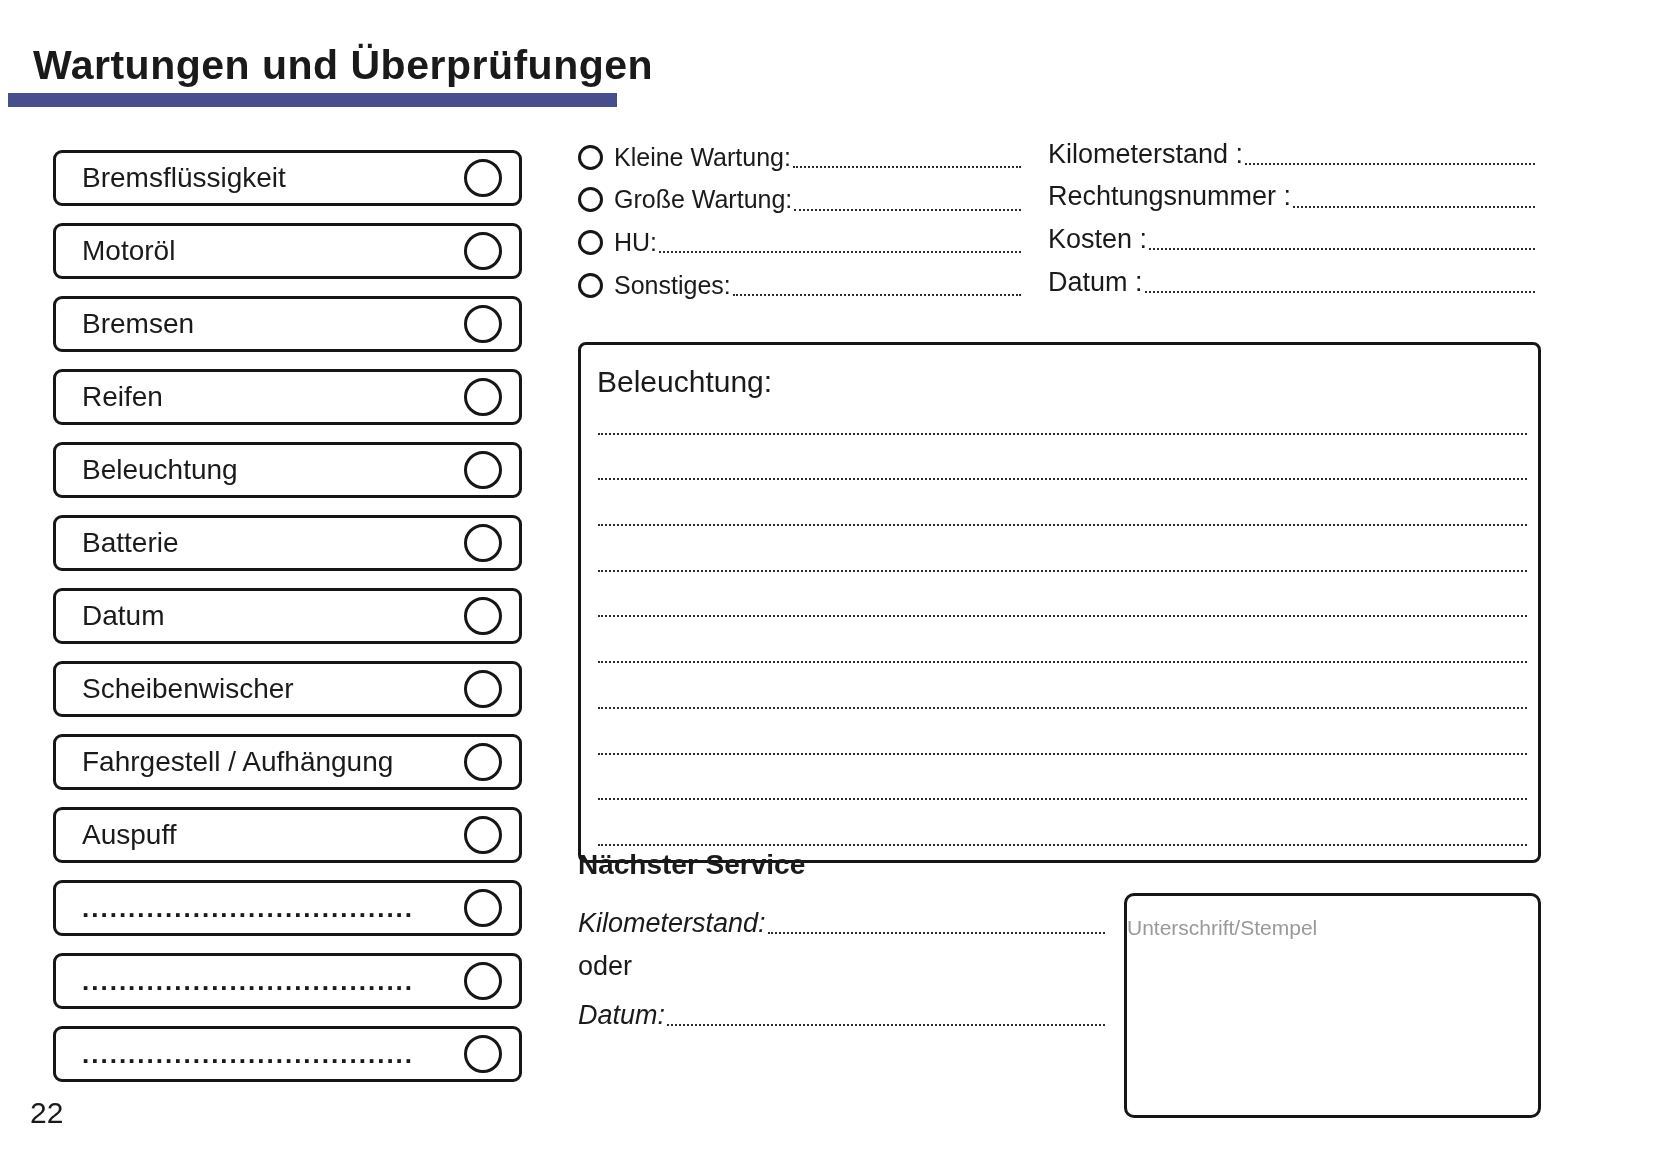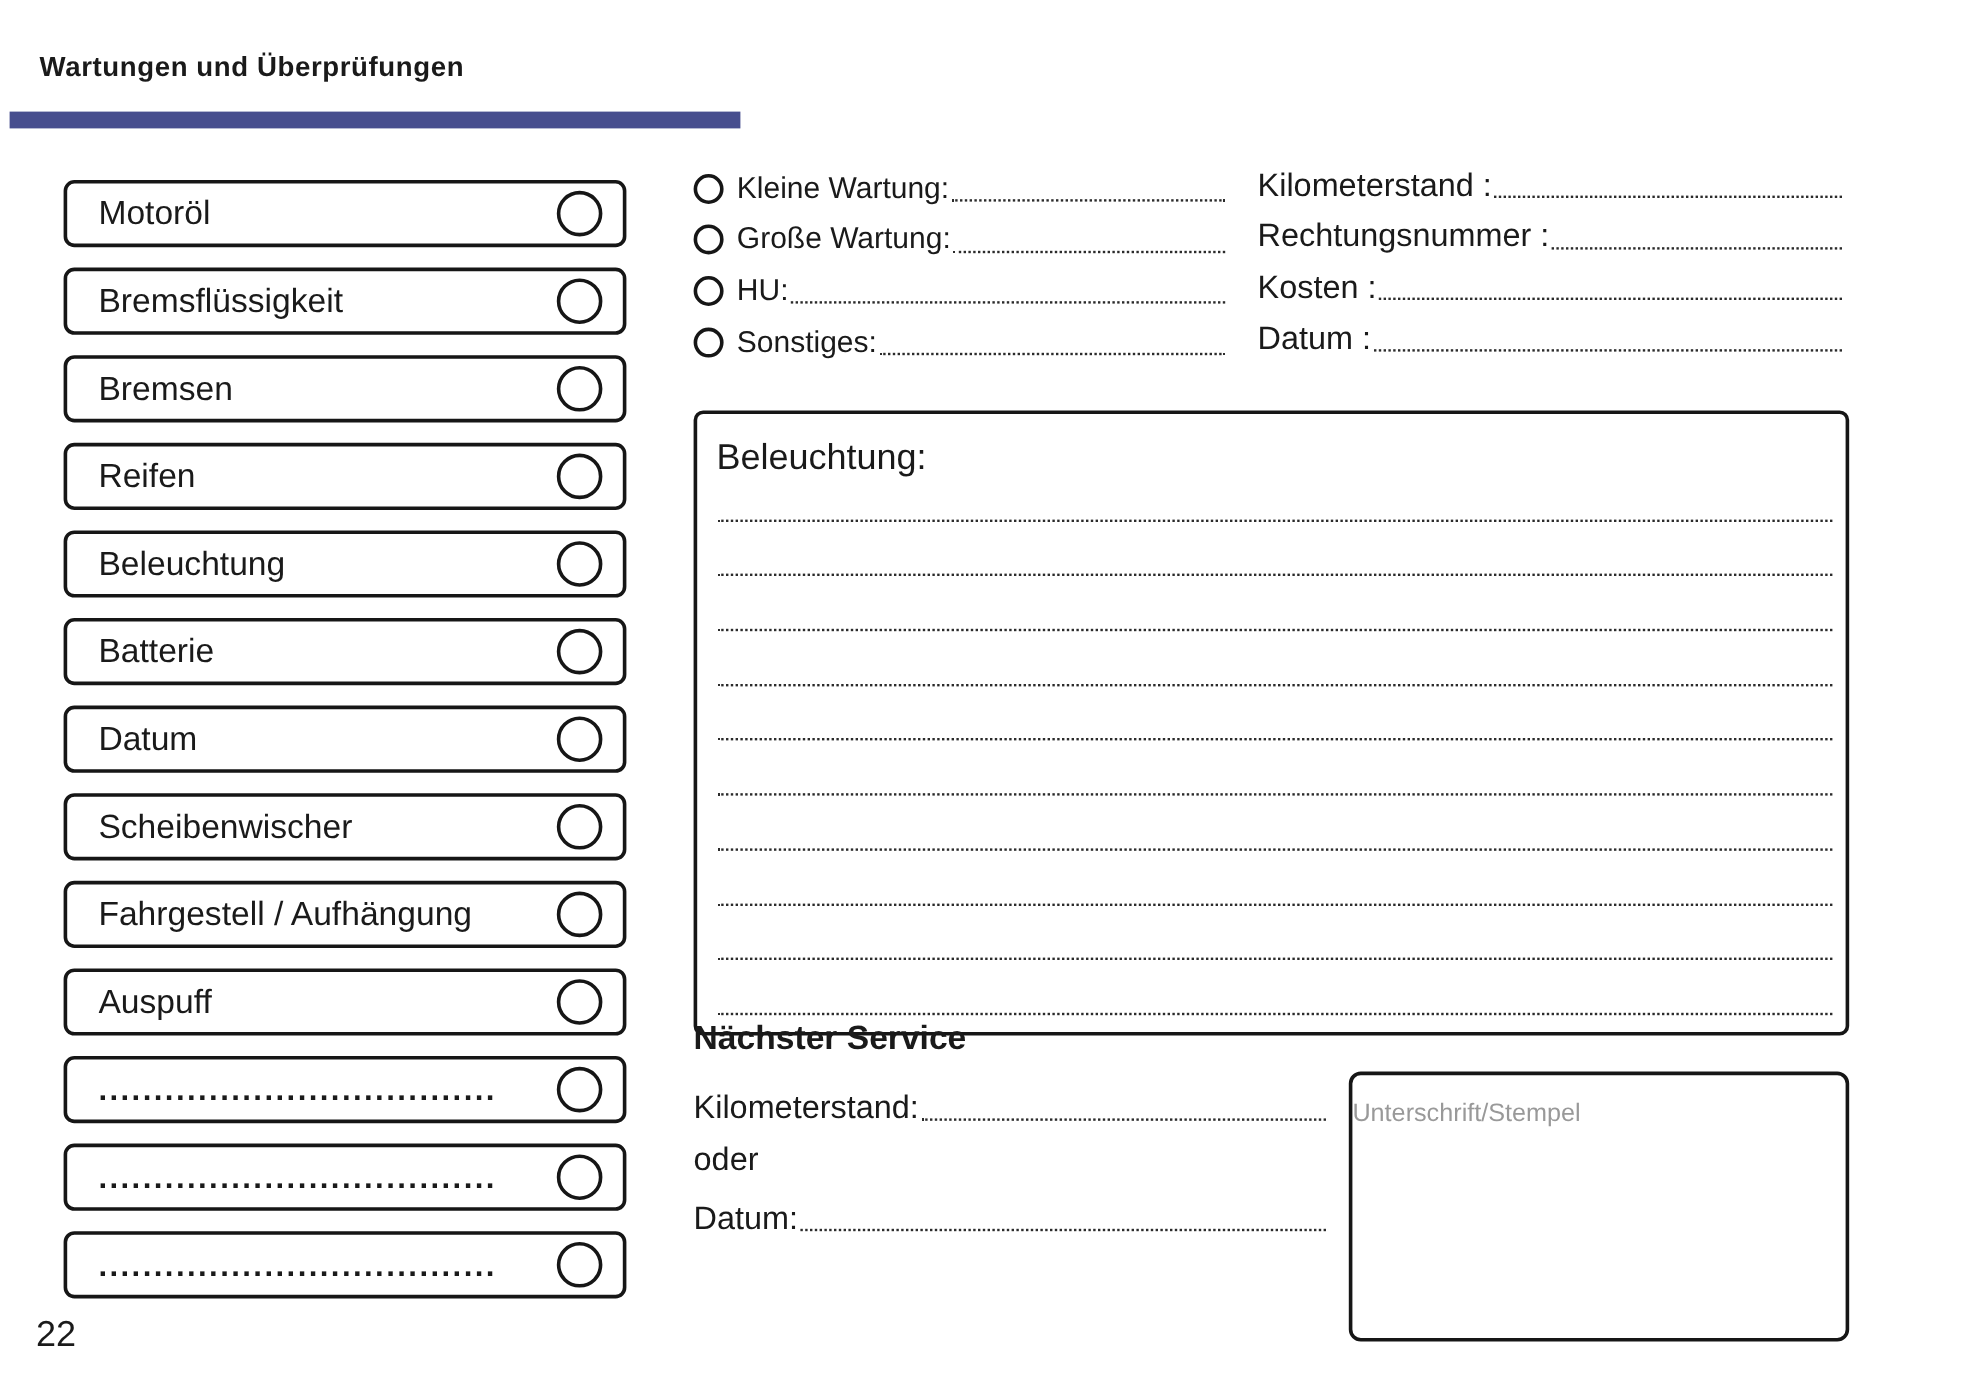--- a/index.html
+++ b/index.html
@@ -1,20 +1,20 @@
 <!DOCTYPE html>
 <html lang="de"><head>
 <meta charset="utf-8">
 <style>
   html,body{margin:0;padding:0;background:#ffffff;}
   body{font-family:"Liberation Sans", sans-serif;color:#1a1a1a;}
   .page{position:relative;width:1653px;height:1165px;background:#ffffff;overflow:hidden;}
 
   
-  .title{position:absolute;left:33px;top:42px;margin:0;font-size:23px;font-weight:bold;letter-spacing:0.5px;}
+  .title{position:absolute;left:33px;top:42px;margin:0;font-size:41px;font-weight:bold;letter-spacing:0.5px;}
   .accent-bar{position:absolute;left:8px;top:93px;width:609px;height:14px;background:#474e8e;}
 
   
   .checklist{position:absolute;left:53px;top:150px;width:469px;display:flex;flex-direction:column;gap:17px;}
   .check-box{box-sizing:border-box;height:56px;border:3px solid #161616;border-radius:9px;display:flex;align-items:center;padding-left:26px;background:#fff;}
   .check-label{font-size:28px;flex:1;white-space:nowrap;overflow:hidden;}
   .check-label.dots{font-weight:bold;letter-spacing:2px;font-size:26px;}
   .check-circle{width:38px;height:38px;border:3px solid #161616;border-radius:50%;margin-right:17px;flex:none;box-sizing:border-box;background:#fff;}
 
   
@@ -37,43 +37,43 @@
   .remarks-lines{position:absolute;left:17px;right:11px;top:44px;}
   .remark-line{height:43.7px;border-bottom:2.5px dotted #2b2b2b;}
 
   
   .next-service{position:absolute;left:578px;top:848px;width:527px;}
   .ns-title{font-size:28px;font-weight:bold;height:34px;line-height:34px;}
   .ns-row{display:flex;align-items:center;height:38px;}
   .ns-row.km{margin-top:22px;}
   .ns-oder{font-size:27px;height:32px;line-height:32px;margin-top:8px;}
   .ns-row.datum{margin-top:14px;}
-  .ns-label{font-size:27px;white-space:nowrap;}
+  .ns-label{font-size:27px;white-space:nowrap;font-style:italic;}
 
   
   .signature-box{position:absolute;left:1124px;top:893px;width:417px;height:225px;border:3.5px solid #161616;border-radius:10px;box-sizing:border-box;background:#fff;}
   .sig-label{margin-top:20px;color:#999999;font-size:21px;}
 
   .page-number{position:absolute;left:30px;top:1096px;font-size:30px;}
 </style>
 </head>
 <body>
 
 <div class="page">
 
   <h1 class="title">Wartungen und Überprüfungen</h1>
   <div class="accent-bar" style="background: rgb(71, 78, 142);"></div>
 
   <section class="checklist" id="checklist">
       <div class="check-box">
-    <span class="check-label">Motoröl</span>
+    <span class="check-label">Bremsflüssigkeit</span>
     <span class="check-circle"></span>
   </div>
       <div class="check-box">
-    <span class="check-label">Bremsflüssigkeit</span>
+    <span class="check-label">Motoröl</span>
     <span class="check-circle"></span>
   </div>
       <div class="check-box">
     <span class="check-label">Bremsen</span>
     <span class="check-circle"></span>
   </div>
       <div class="check-box">
     <span class="check-label">Reifen</span>
     <span class="check-circle"></span>
   </div>

